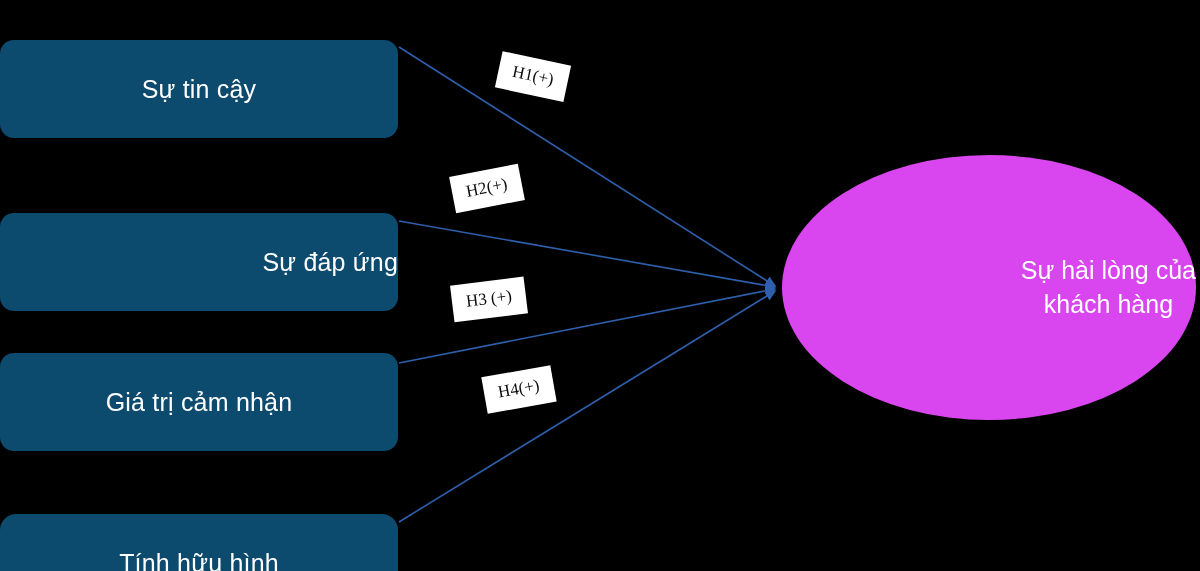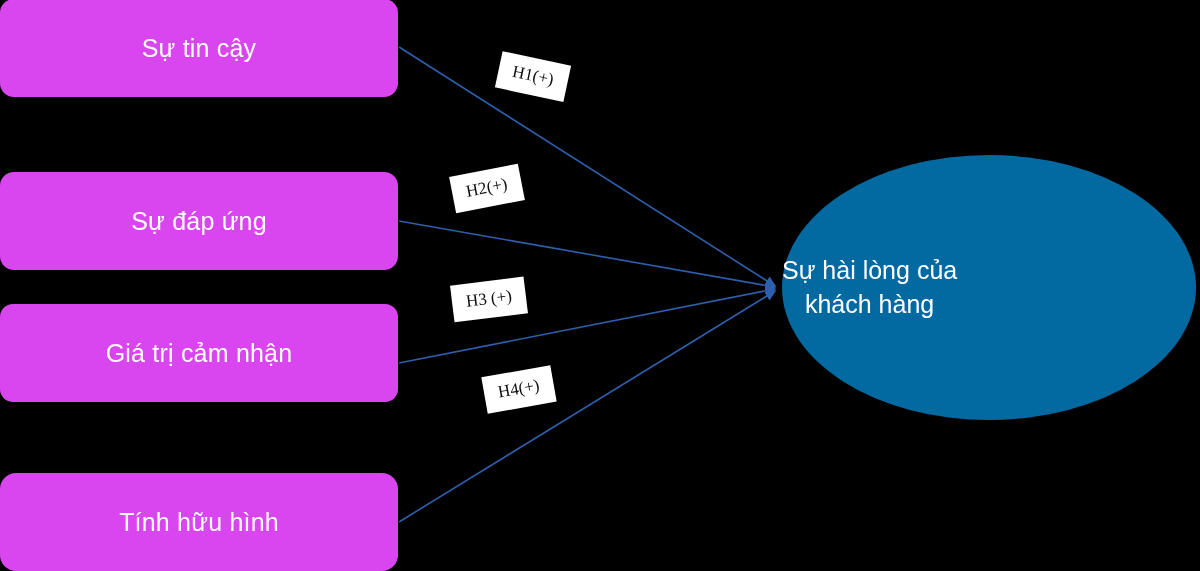--- a/index.html
+++ b/index.html
@@ -16,54 +16,55 @@
     width: 1200px;
     height: 571px;
     background: #000000;
     overflow: hidden;
   }
   .construct-box {
     position: absolute;
     left: 0;
     width: 398px;
     height: 98px;
-    background: #d946ef;
+    background: #0c4a6e;
     border-radius: 14px;
     box-shadow: 0 2px 3px rgba(0,0,0,0.55);
     display: flex;
     align-items: center;
     justify-content: center;
     box-sizing: border-box;
+    margin-top: 41px;
   }
   .construct-label {
     color: #FFFFFF;
     font-family: "Liberation Sans", sans-serif;
     font-size: 25px;
     line-height: 1.2;
     letter-spacing: 0.2px;
     text-align: center;
     white-space: nowrap;
   }
   #box-1 { top: -1px;  }
-  #box-2 { top: 172px; }
-  #box-3 { top: 304px; border-radius: 13px; }
+  #box-2 { top: 172px; justify-content: flex-end; }
+  #box-3 { top: 312px; }
   #box-4 { top: 473px; border-radius: 16px; }
 
   #outcome-ellipse {
     position: absolute;
     left: 782px;
     top: 155px;
     width: 414px;
     height: 265px;
-    background: #0369a1;
+    background: #d946ef;
     border-radius: 50%;
     box-shadow: 0 2px 4px rgba(0,0,0,0.5);
     display: flex;
     align-items: center;
-    justify-content: flex-start;
+    justify-content: flex-end;
     box-sizing: border-box;
   }
   #outcome-label {
     color: #FFFFFF;
     font-family: "Liberation Sans", sans-serif;
     font-size: 25px;
     line-height: 1.35;
     text-align: center;
     white-space: pre-line;
   }

